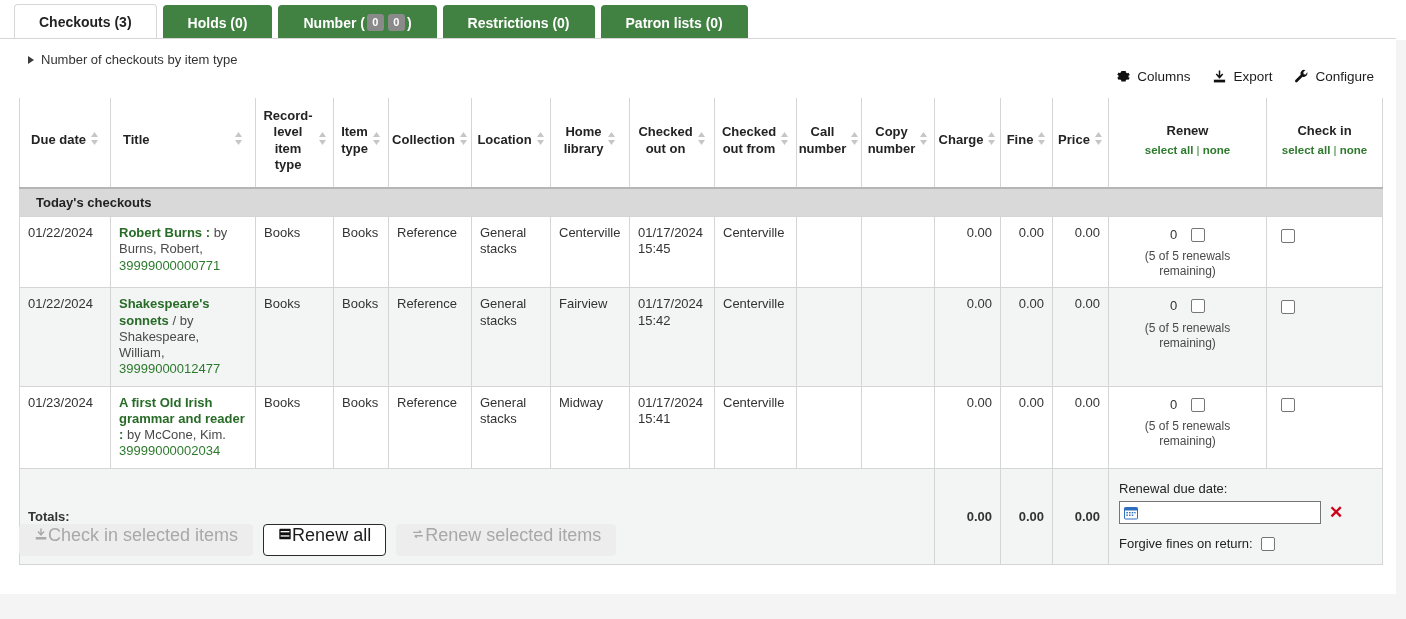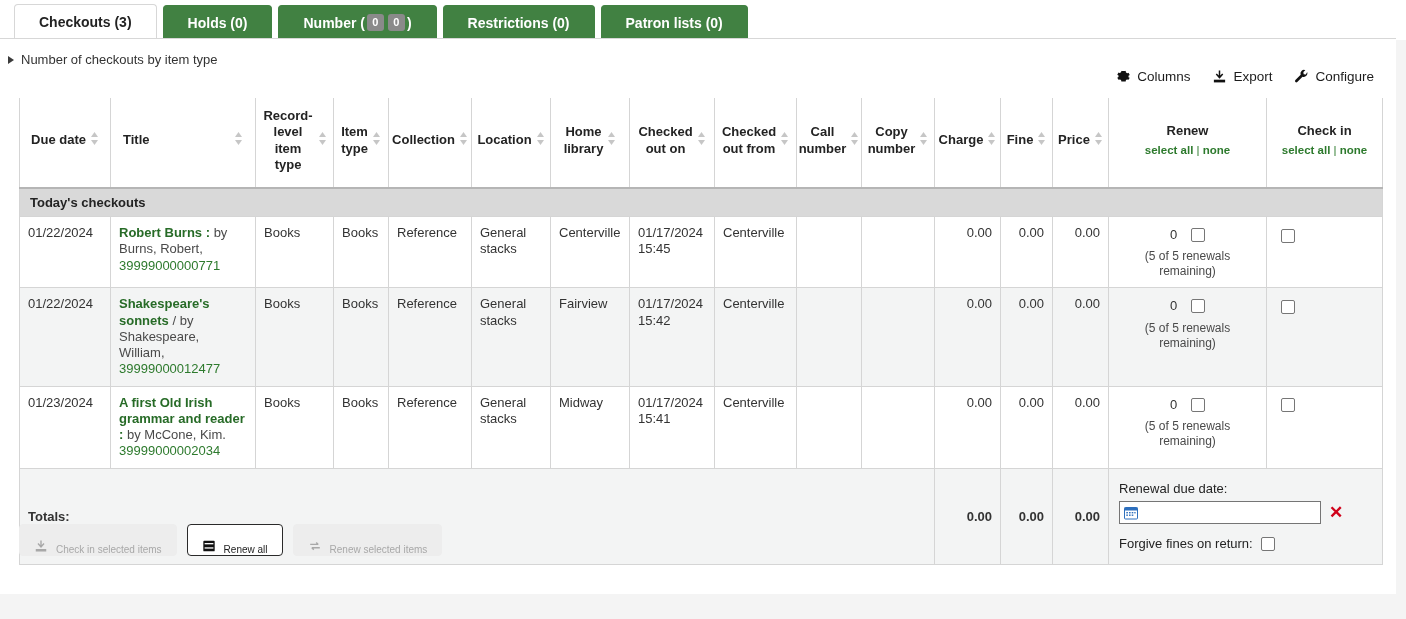--- a/index.html
+++ b/index.html
@@ -45,21 +45,21 @@
     text-align: center; vertical-align: middle;
   }
 
   
   .panel {
     position: absolute; top: 38px; left: 0; width: 1396px; height: 556px;
     background: #ffffff; border-top: 1px solid #d7d7d7;
   }
 
   .collapse-row {
-    position: absolute; top: 13px; left: 8px;
+    position: absolute; top: 13px; left: 28px;
     font-size: 13px; color: #333333; cursor: pointer;
     display: flex; align-items: center; gap: 7px;
   }
   .caret-right {
     width: 0; height: 0;
     border-left: 6px solid #3b3b3b;
     border-top: 4px solid transparent;
     border-bottom: 4px solid transparent;
   }
 
@@ -97,21 +97,21 @@
   .sub-links {
     display: block; margin-top: 4px;
     font-size: 11.5px; font-weight: bold; color: #2d7a2d;
   }
   .sub-links a { color: #2d7a2d; text-decoration: none; cursor: pointer; }
   .sep { color: #2d7a2d; font-weight: normal; }
 
   tr.group-row td {
     background: #d9d9d9;
     font-weight: bold; font-size: 13px; color: #232323;
-    padding: 6px 10px;
+    padding: 6px 16px;
     border-left: 1px solid #d5d5d5; border-right: 1px solid #d5d5d5;
   }
   tr.data-row td { padding: 8px 8px; font-size: 13px; line-height: 1.25; background:#ffffff; }
   tr.data-row.alt td { background: #f3f4f4; }
   td.num { text-align: right; padding-right: 10px; }
 
   .title-link { color: #276b27; font-weight: bold; text-decoration: none; cursor: pointer; }
   .byline { color: #4a4a4a; font-weight: normal; }
   .barcode { color: #2d7a2d; }
 
@@ -144,23 +144,23 @@
   .rd-x { color: #d0021b; font-size: 17px; font-weight: bold; line-height: 1; cursor: pointer; }
   .forgive { display: flex; align-items: center; gap: 8px; margin-top: 12px; font-size: 13px; color:#232323; }
 
   
   .always-row {
     position: absolute; top: 458px; left: 19px;
     display: flex; align-items: center; gap: 10px; font-size: 13.5px; color: #232323;
   }
   .btn-row { position: absolute; top: 485px; left: 19px; display: flex; gap: 10px; }
   .btn {
-    display: flex; align-items: flex-end; gap: 8px;
+    display: flex; align-items: flex-start; 
     height: 32px; padding: 0 14px; border-radius: 4px;
-    font-size: 10px; font-family: "Liberation Sans", sans-serif;
+    font-size: 18px; font-family: "Liberation Sans", sans-serif;
     background: #ffffff; border: 1px solid #2a2a2a; color: #1c1c1c;
     cursor: pointer;
   }
   .btn.disabled {
     background: #ededed; border: 1px solid #ededed; color: #a8a8a8; cursor: default;
   }
 </style>
 </head>
 <body>
 

